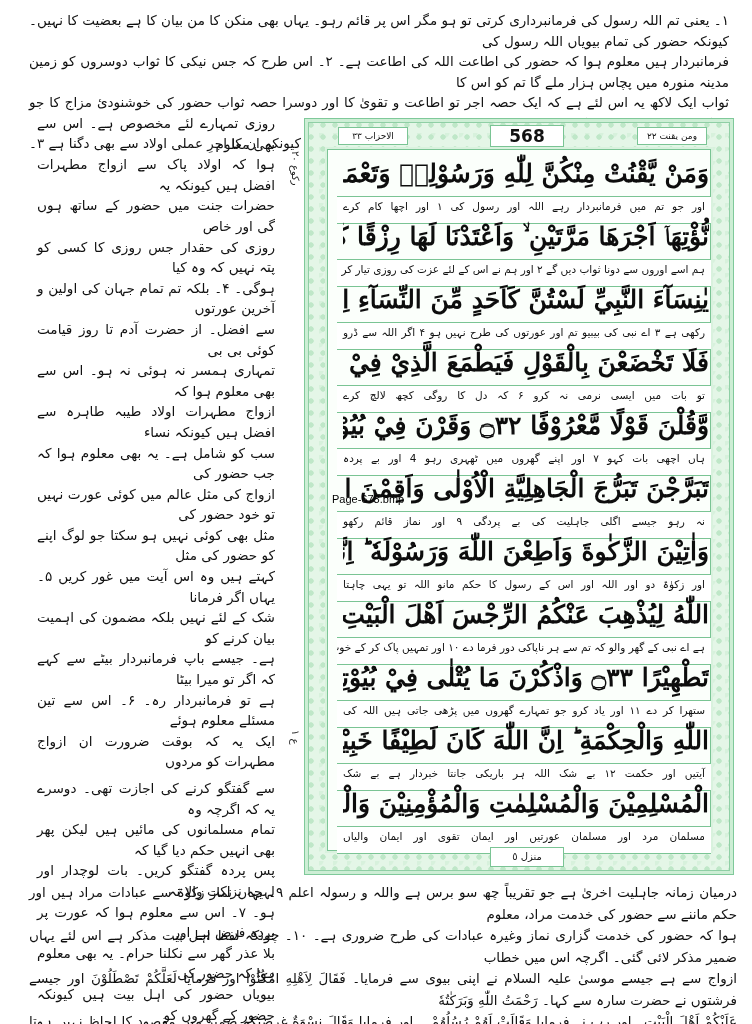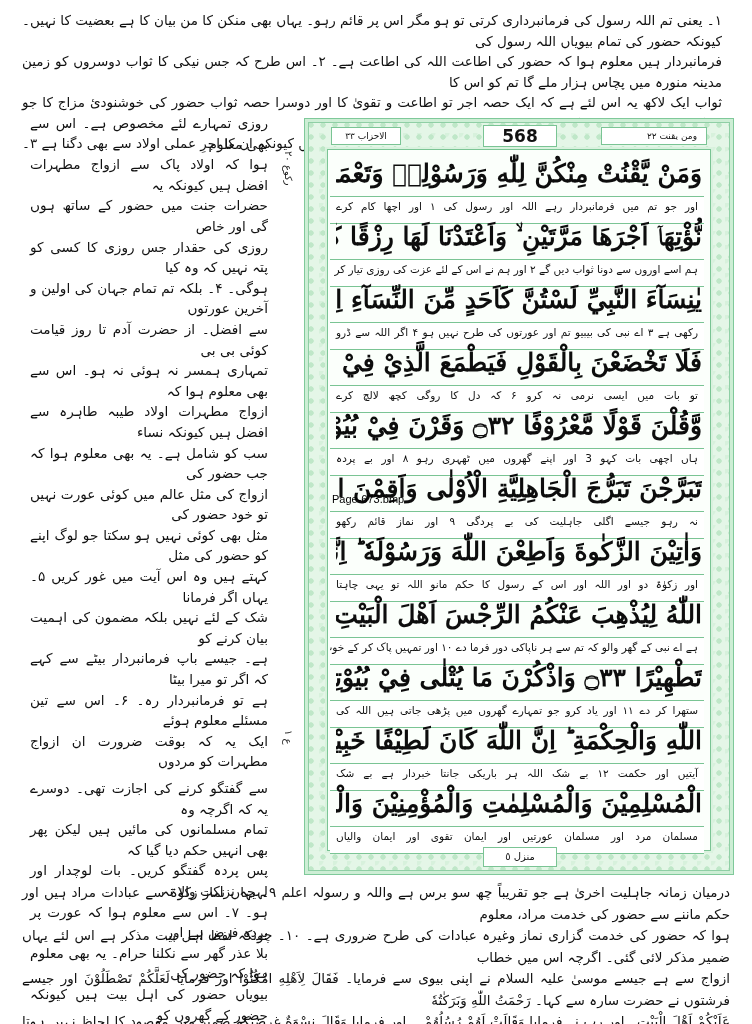--- a/index.html
+++ b/index.html
@@ -3,21 +3,21 @@
 <meta charset="utf-8">
 <style>
   html, body { margin: 0; padding: 0; }
   body {
     width: 752px; height: 1024px; overflow: hidden;
     background: #ffffff;
     font-family: "DejaVu Sans", sans-serif;
     color: #111;
     position: relative;
   }
-  .rtl { direction: rtl; unicode-bidi: embed; }
+  .rtl { direction: rtl; unicode-bidi: embed; margin-left: 7px; }
 
   
   .top-commentary {
     position: absolute; left: 22px; top: 10px; width: 700px;
     font-family: "DejaVu Sans", sans-serif;
     font-size: 13.5px; line-height: 20.5px;
     text-align: justify; text-align-last: right;
   }
   .top-commentary p { margin: 0; }
 
@@ -55,21 +55,21 @@
     background: #fbfffb;
     border: 1px solid #7ac494;
     box-shadow: 0 0 0 2px #d9f2de;
   }
   .header-box {
     position: absolute; top: 8px; height: 16px;
     background: #ffffff; border: 1px solid #7ac494;
     font-size: 9px; line-height: 16px; text-align: center;
   }
   .header-box.surah { left: 26px; width: 68px; }
-  .header-box.para { right: 26px; width: 68px; padding-left: 36px; }
+  .header-box.para { right: 26px; width: 68px; }
   .header-box.page-no {
     left: 178px; width: 72px; height: 20px; top: 6px;
     font-size: 17px; line-height: 20px; font-weight: bold;
   }
 
   .ayah-line {
     position: absolute; left: 8px; width: 366px; height: 44px;
     font-family: "DejaVu Serif", serif;
     font-size: 25px; font-weight: bold; line-height: 44px;
     text-align: justify; text-align-last: justify;
@@ -157,21 +157,21 @@
     <div class="ayah-line rtl" style="top:65px">نُّؤْتِهَاۤ اَجْرَهَا مَرَّتَيْنِ ۙ وَاَعْتَدْنَا لَهَا رِزْقًا كَرِيْمًا ۝٣١</div>
     <div class="trans-line rtl" style="top:109px">ہم اسے اوروں سے دونا ثواب دیں گے ۲ اور ہم نے اس کے لئے عزت کی روزی تیار کر</div>
 
     <div class="ayah-line rtl" style="top:128px">يٰنِسَآءَ النَّبِيِّ لَسْتُنَّ كَاَحَدٍ مِّنَ النِّسَآءِ اِنِ اتَّقَيْتُنَّ</div>
     <div class="trans-line rtl" style="top:172px">رکھی ہے ۳ اے نبی کی بیبیو تم اور عورتوں کی طرح نہیں ہو ۴ اگر اللہ سے ڈرو</div>
 
     <div class="ayah-line rtl" style="top:191px">فَلَا تَخْضَعْنَ بِالْقَوْلِ فَيَطْمَعَ الَّذِيْ فِيْ قَلْبِهٖ مَرَضٌ</div>
     <div class="trans-line rtl" style="top:235px">تو بات میں ایسی نرمی نہ کرو ۶ کہ دل کا روگی کچھ لالچ کرے</div>
 
     <div class="ayah-line rtl" style="top:254px">وَّقُلْنَ قَوْلًا مَّعْرُوْفًا ۝٣٢ وَقَرْنَ فِيْ بُيُوْتِكُنَّ وَلَا</div>
-    <div class="trans-line rtl" style="top:298px">ہاں اچھی بات کہو 3 اور اپنے گھروں میں ٹھہری رہو ۸ اور بے پردہ</div>
+    <div class="trans-line rtl" style="top:298px">ہاں اچھی بات کہو ۷ اور اپنے گھروں میں ٹھہری رہو 4 اور بے پردہ</div>
 
     <div class="ayah-line rtl" style="top:317px">تَبَرَّجْنَ تَبَرُّجَ الْجَاهِلِيَّةِ الْاُوْلٰى وَاَقِمْنَ الصَّلٰوةَ</div>
     <div class="trans-line rtl" style="top:361px">نہ رہو جیسے اگلی جاہلیت کی بے پردگی ۹ اور نماز قائم رکھو</div>
 
     <div class="ayah-line rtl" style="top:380px">وَاٰتِيْنَ الزَّكٰوةَ وَاَطِعْنَ اللّٰهَ وَرَسُوْلَهٗ ؕ اِنَّمَا يُرِيْدُ</div>
     <div class="trans-line rtl" style="top:424px">اور زکوٰۃ دو اور اللہ اور اس کے رسول کا حکم مانو اللہ تو یہی چاہتا</div>
 
     <div class="ayah-line rtl" style="top:443px">اللّٰهُ لِيُذْهِبَ عَنْكُمُ الرِّجْسَ اَهْلَ الْبَيْتِ وَيُطَهِّرَكُمْ</div>
     <div class="trans-line rtl" style="top:487px">ہے اے نبی کے گھر والو کہ تم سے ہر ناپاکی دور فرما دے ۱۰ اور تمہیں پاک کر کے خوب</div>
 

